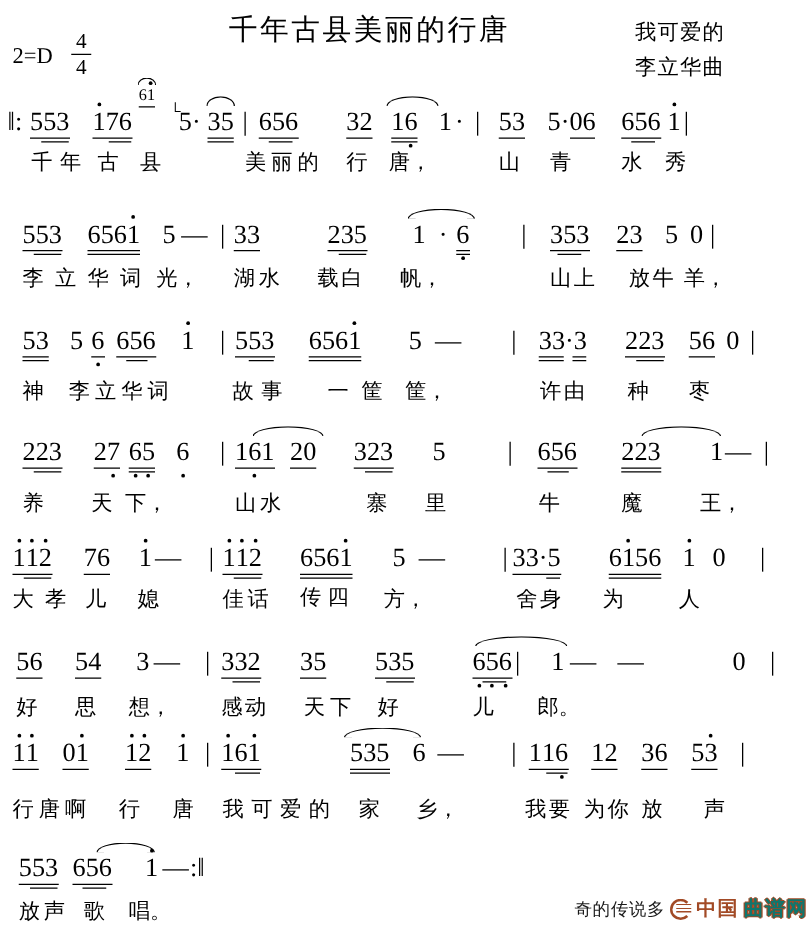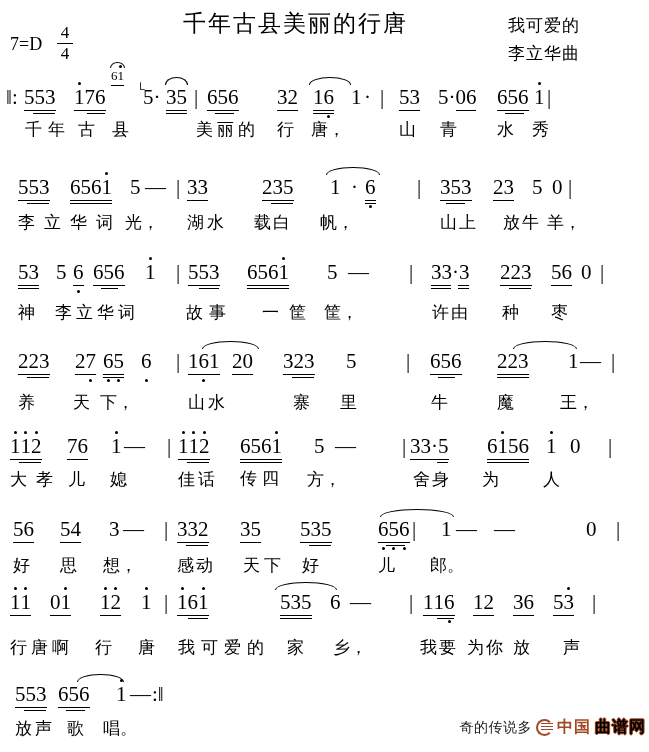--- a/index.html
+++ b/index.html
@@ -29,29 +29,29 @@
   .arc{position:absolute;top:-9px;height:7px;left:-1px;right:-1px;border:1px solid #000;border-bottom:none;border-radius:50% 50% 0 0 / 100% 100% 0 0;}
   .tok.grace .arc{top:-7px;height:5px;}
   .lyr-syl{position:absolute;top:0;font-size:17px;line-height:20px;white-space:pre;}
   
   .footer{position:absolute;top:717px;right:3px;display:flex;align-items:center;gap:4px;}
   .upload-text{font-size:14px;color:#1a1a1a;letter-spacing:0.5px;}
   .logo-mark{position:relative;width:13px;height:13px;border:2px solid var(--brand);border-radius:50%;border-right-color:transparent;display:inline-block;}
   .logo-mark::after{content:"";position:absolute;left:3px;top:2px;width:12px;height:7px;
     background:repeating-linear-gradient(to bottom,var(--brand) 0 1px,transparent 1px 3px);}
   .brand-solid{font-size:16px;font-weight:bold;color:var(--brand);letter-spacing:1px;}
-  .brand-outline{font-size:16px;font-weight:bold;color:#000000;letter-spacing:1px;
+  .brand-outline{font-size:16px;font-weight:bold;color:#0f766e;letter-spacing:1px;
     text-shadow:-1px 0 var(--brand),1px 0 var(--brand),0 -1px var(--brand),0 1px var(--brand);}
 </style>
 </head>
 <body>
 
 <div class="page">
   <div class="key-row">
-    <span>7=D</span>
+    <span>2=D</span>
   </div>
   <div class="timesig">
     <span>4</span>
     <span class="bar-line"></span>
     <span>4</span>
   </div>
   <div class="title">千年古县美丽的行唐</div>
   <div class="credit c1">我可爱的</div>
   <div class="credit c2">李立华曲</div>
 

